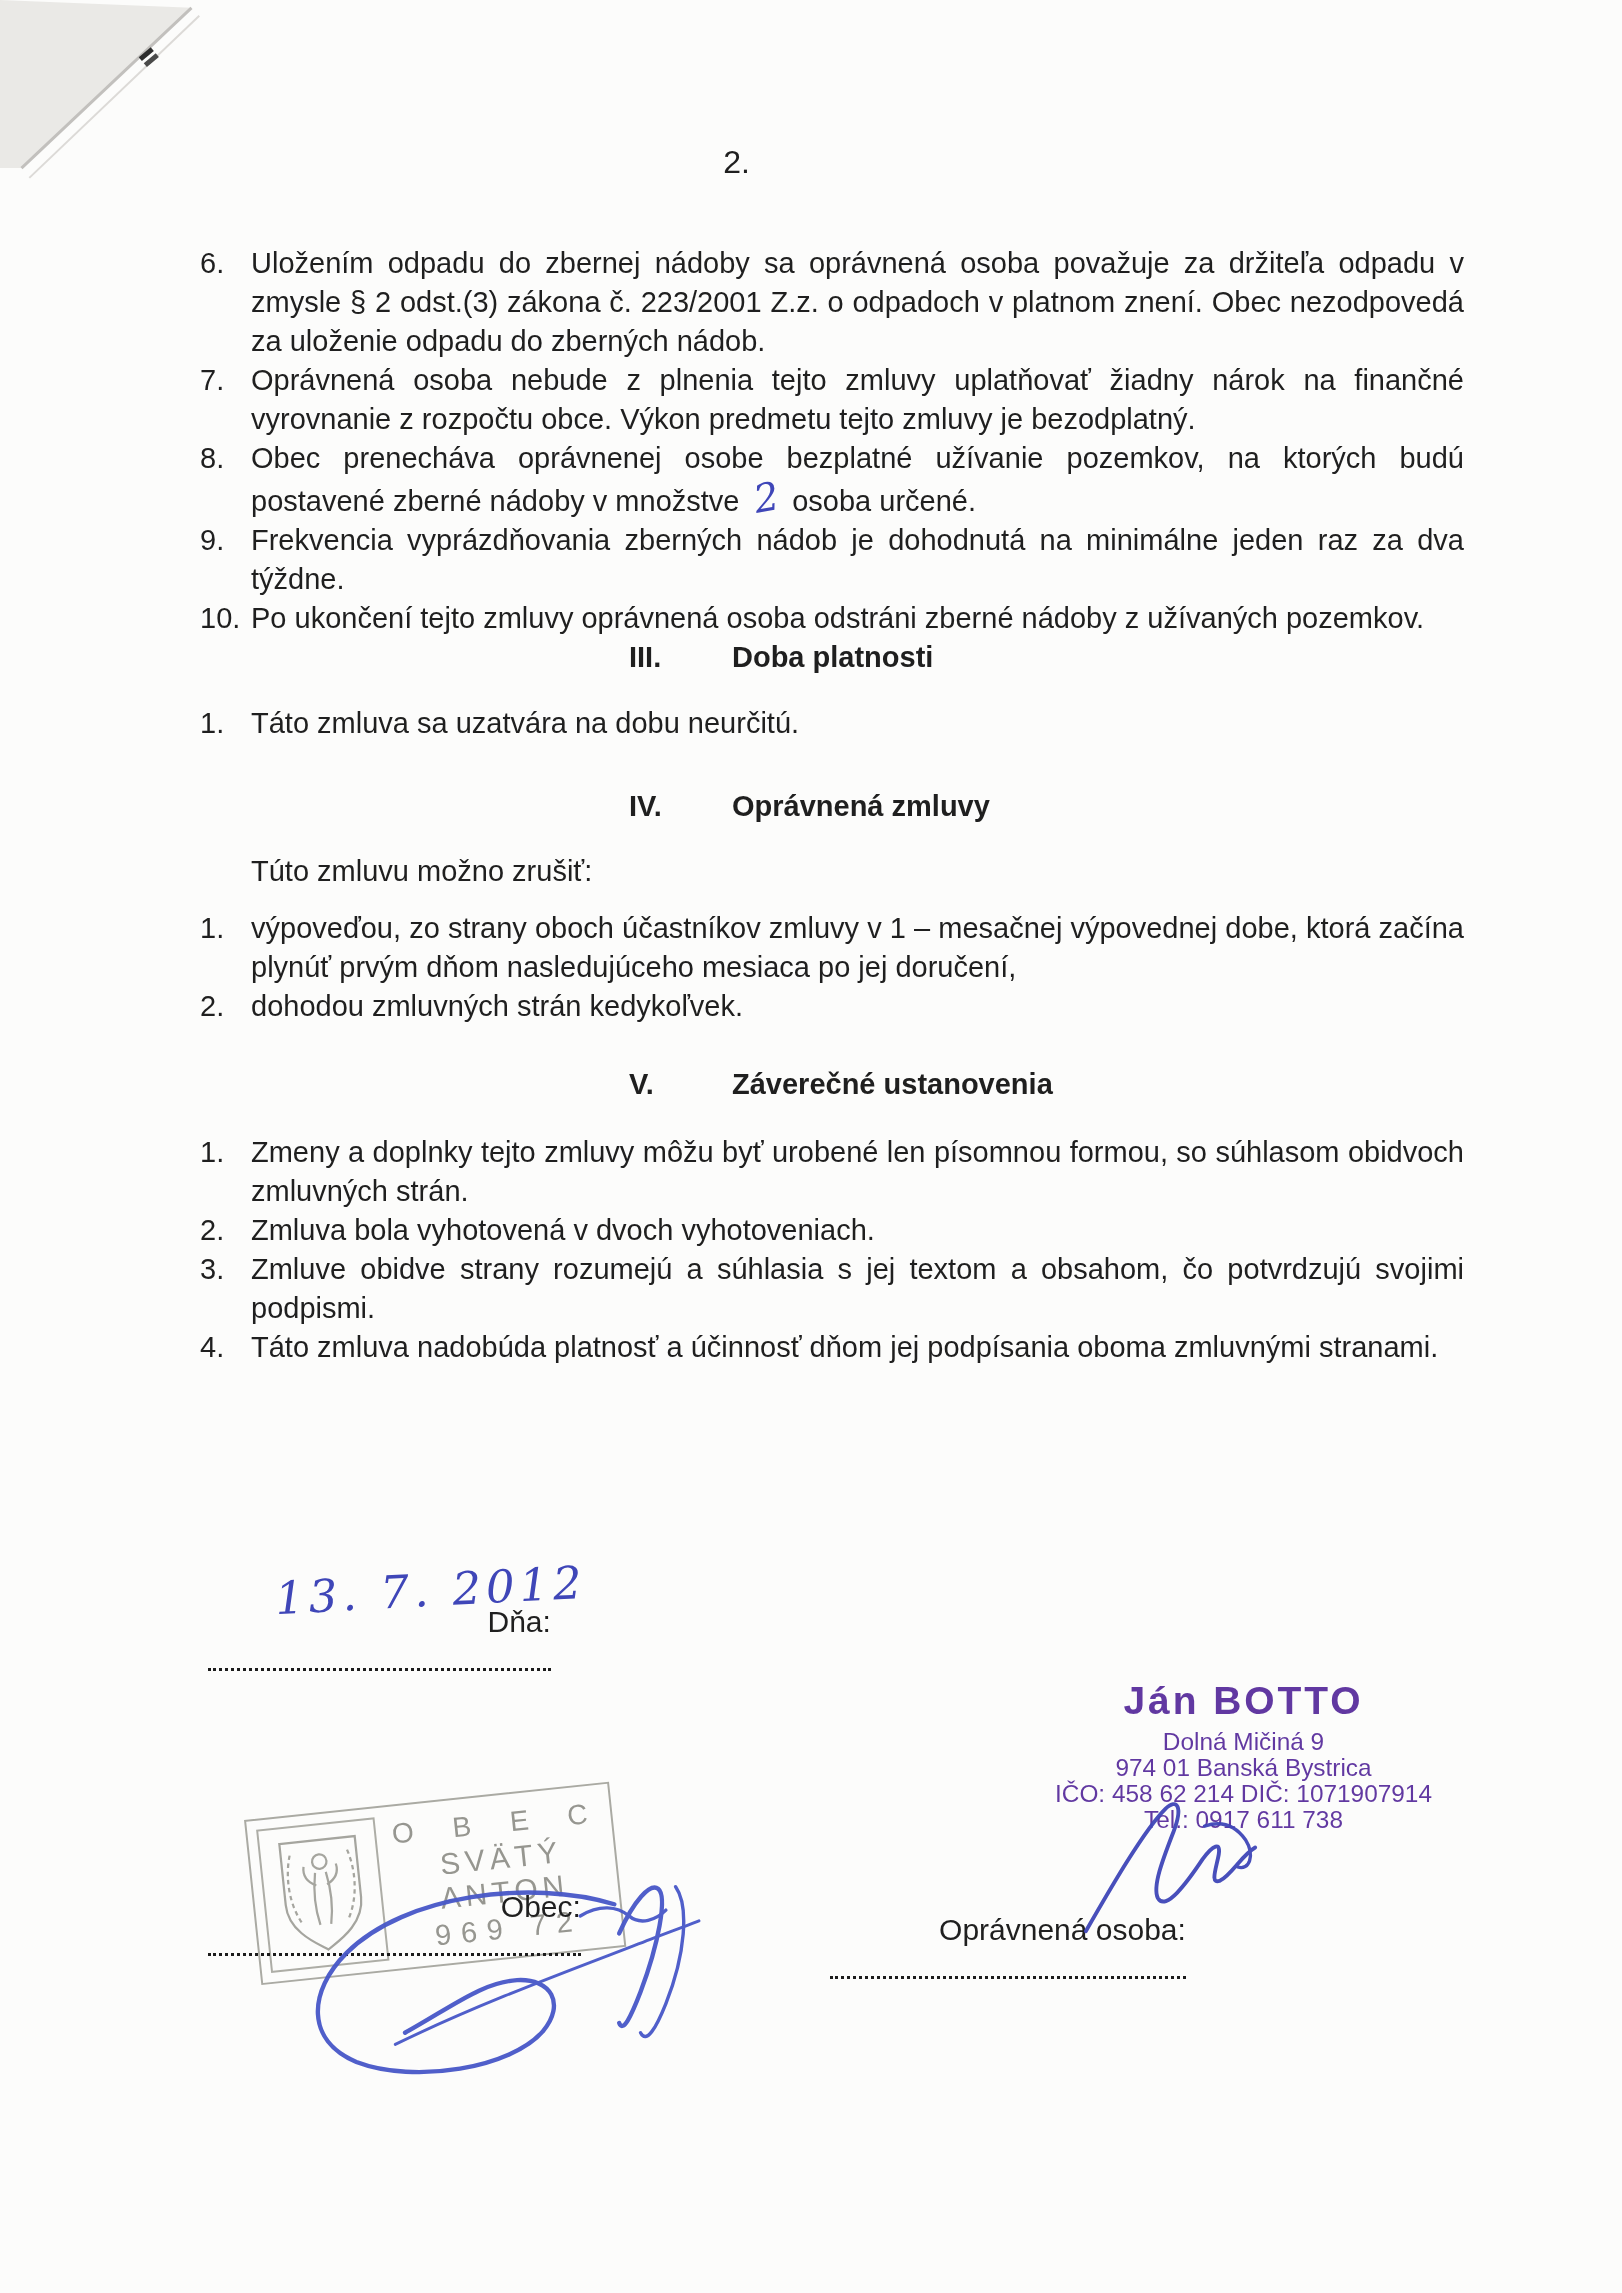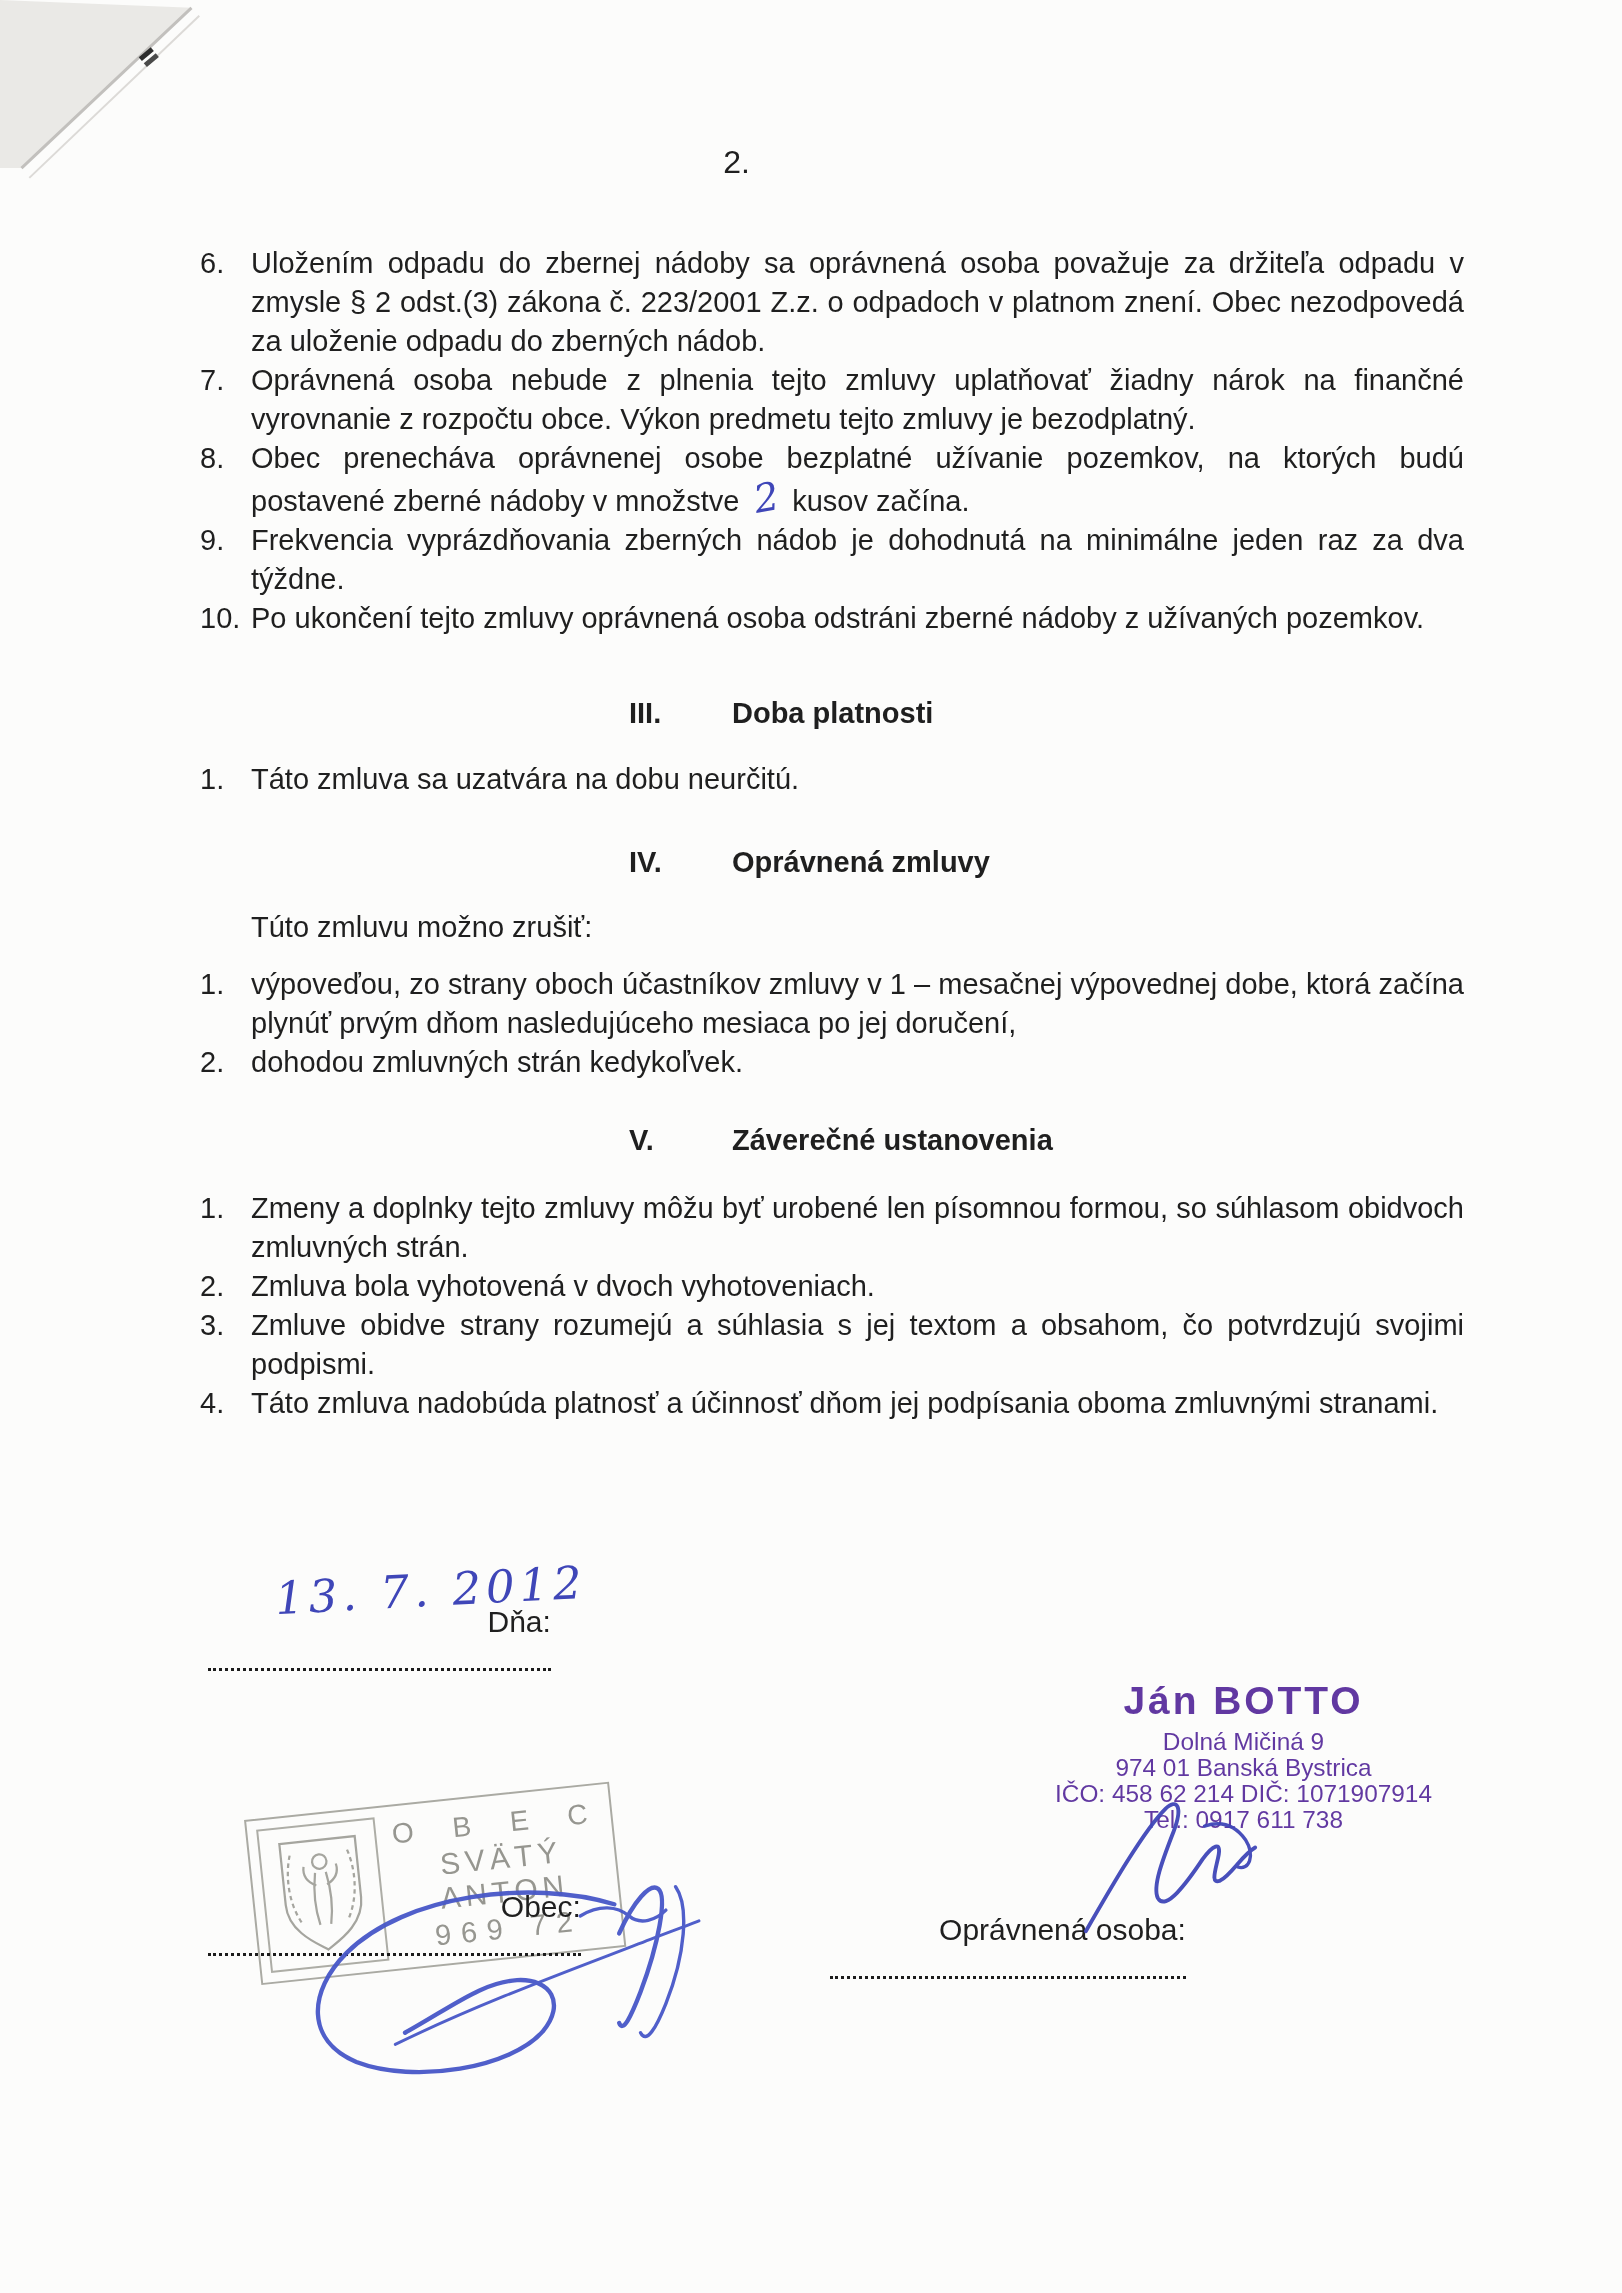--- a/index.html
+++ b/index.html
@@ -21,21 +21,21 @@
   .item .num{width:51px;flex:none;}
   .item .txt{flex:1;text-align:justify;}
   .hw-inline{
     color:#3f46b8;font-family:"DejaVu Serif",serif;font-style:italic;
     font-size:39px;line-height:1;display:inline-block;
     transform:rotate(-10deg);padding:0 5.9px;
   }
   .heading{position:relative;height:39px;font-weight:bold;}
   .heading .roman{position:absolute;left:429px;}
   .heading .title{position:absolute;left:532px;}
-  .h3{margin-top:56px;}
+  .h3{}
   .sec3-list{margin-top:27px;}
   .h4{margin-top:44px;}
   .intro{margin-top:26px;padding-left:51px;}
   .sec4-list{margin-top:17.6px;}
   .h5{margin-top:39px;}
   .sec5-list{margin-top:29px;}
   
   .sig-row{position:absolute;display:flex;align-items:flex-end;font-size:30px;flex-direction:column;}
   .dots{display:inline-block;border-bottom:3.9px dotted #1c1c1c;height:29px;margin-left:5.9px;}
   .date-row{left:202px;top:1605px;}
@@ -98,21 +98,21 @@
       </div>
       <div class="item">
         <span class="num">7.</span>
         <div class="txt">Oprávnená osoba nebude z plnenia tejto zmluvy uplatňovať žiadny nárok na finančné vyrovnanie z rozpočtu obce. Výkon predmetu tejto zmluvy je bezodplatný.</div>
       </div>
       <div class="item">
         <span class="num">8.</span>
         <div class="txt">
           <span>Obec prenecháva oprávnenej osobe bezplatné užívanie pozemkov, na ktorých budú postavené zberné nádoby v množstve</span>
           <span class="hw-inline">2</span>
-          <span>kusov začína.</span>
+          <span>osoba určené.</span>
         </div>
       </div>
       <div class="item">
         <span class="num">9.</span>
         <div class="txt">Frekvencia vyprázdňovania zberných nádob je dohodnutá na minimálne jeden raz za dva týždne.</div>
       </div>
       <div class="item">
         <span class="num">10.</span>
         <div class="txt">Po ukončení tejto zmluvy oprávnená osoba odstráni zberné nádoby z užívaných pozemkov.</div>
       </div>

